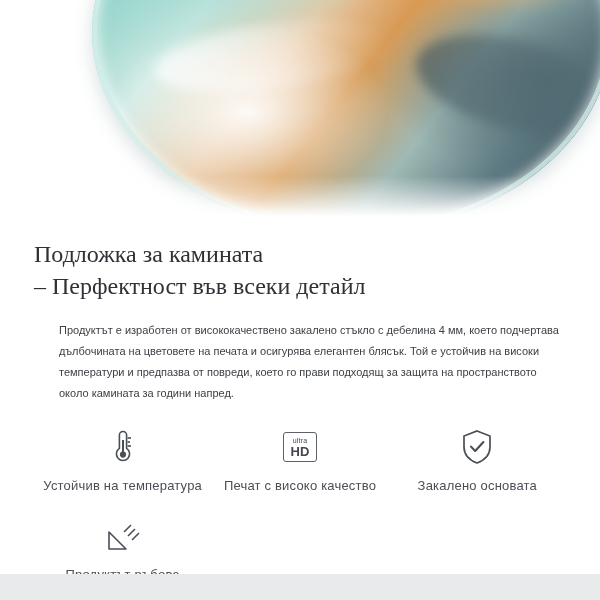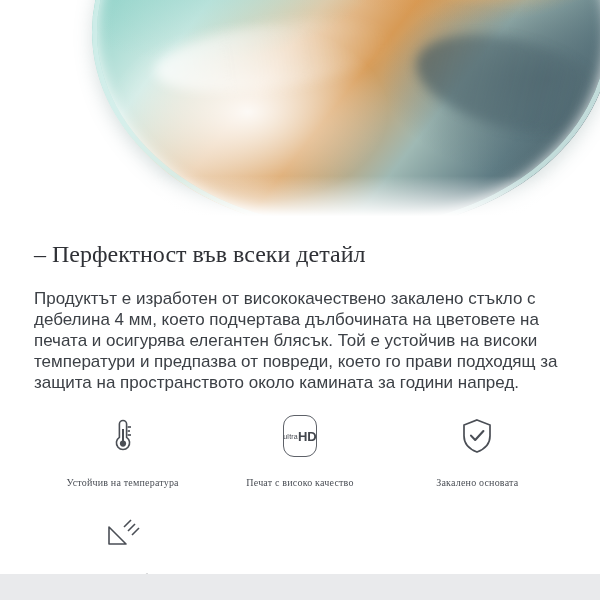--- a/index.html
+++ b/index.html
@@ -71,23 +71,24 @@
     font-family: "Liberation Serif", serif;
     font-size: 24px;
     line-height: 32px;
     color: #2f3136;
     font-weight: 400;
     margin-top: 16px;
   }
   .title .line2 { display: block; }
   .body {
     margin-top: 18px;
-    font-size: 17px;
+    font-size: 11px;
     line-height: 21px;
     color: #3c4046;
+    margin-left: 25px;
   }
   .body p { margin: 0; }
 
   
   .features {
     margin-top: 22px;
     display: grid;
     grid-template-columns: repeat(3, 1fr);
     row-gap: 22px;
   }
@@ -97,33 +98,32 @@
     align-items: center;
     text-align: center;
   }
   .feature .ficon {
     height: 42px;
     display: flex;
     align-items: center;
     justify-content: center;
   }
   .feature .flabel {
-    margin-top: 20px;
-    font-size: 10px;
+    margin-top: 10px;
+    font-size: 13px;
     color: #4a4e55;
     letter-spacing: 0.2px;
-    font-family: Liberation Serif, serif;
   }
   .ultrahd {
     width: 34px;
-    height: 42px;
+    height: 30px;
     border: 1.6px solid #5d6168;
-    border-radius: 11px;
+    border-radius: 3px;
     display: flex;
-    flex-direction: row;
+    flex-direction: column;
     align-items: center;
     justify-content: center;
     line-height: 1;
     color: #43474e;
   }
   .ultrahd .u1 { font-size: 7px; letter-spacing: 0.2px; }
   .ultrahd .u2 { font-size: 13px; font-weight: bold; margin-top: 1px; }
 
   
   .footer-bar {
@@ -147,20 +147,21 @@
       <div class="streak s4"></div>
 
       <div class="edge"></div>
     </div>
     <div class="hero-fade"></div>
   </div>
 
   <div class="content">
 
     <h1 class="title">
+      <span>Подложка за камината</span>
       <span class="line2">– Перфектност във всеки детайл</span>
     </h1>
 
     <div class="body">
       <p>Продуктът е изработен от висококачествено закалено стъкло с дебелина 4 мм, което подчертава дълбочината на цветовете на печата и осигурява елегантен блясък. Той е устойчив на високи температури и предпазва от повреди, което го прави подходящ за защита на пространството около камината за години напред.</p>
     </div>
 
     <div class="features">
 
       <div class="feature">

